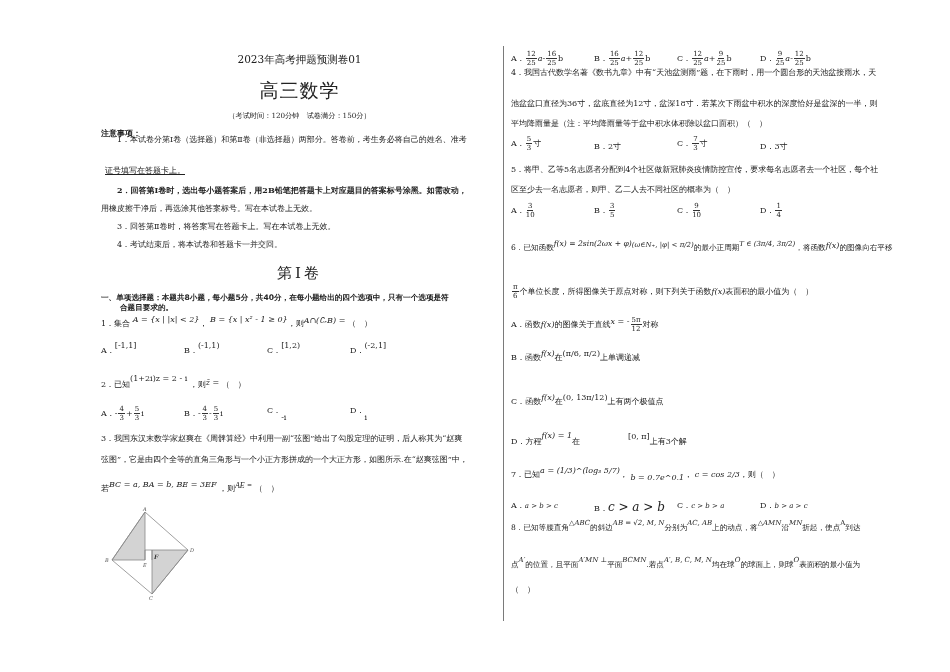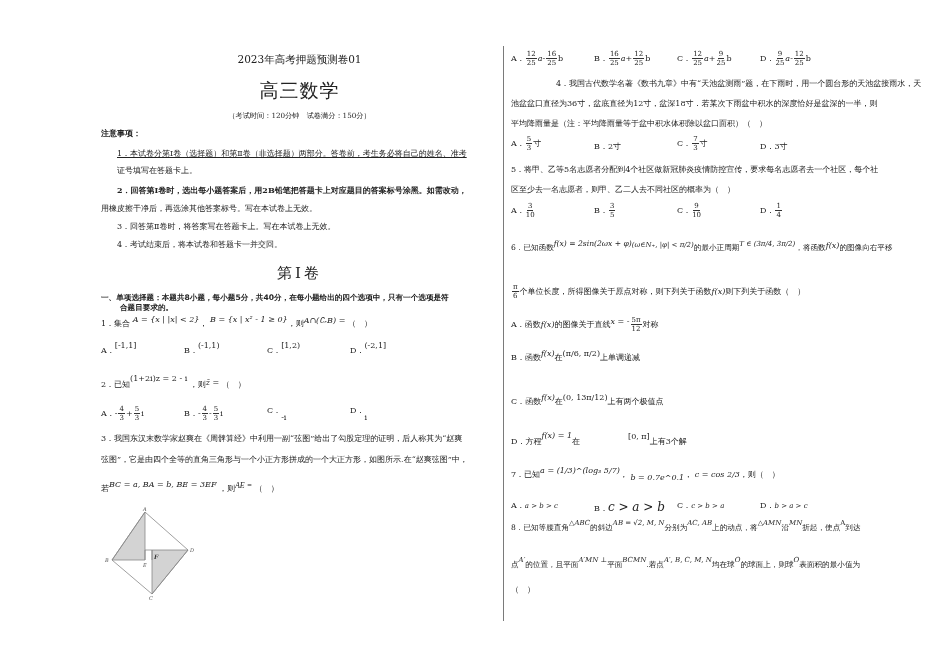--- a/index.html
+++ b/index.html
@@ -33,22 +33,22 @@
 
   <div class="divider"></div>
 
   <div class="col-left">
 
     <div class="abs center title-top" style="left:0;top:53px;width:397px;">2023年高考押题预测卷01</div>
     <div class="abs center title-main sans" style="left:0;top:78px;width:397px;">高三数学</div>
     <div class="abs center t7" style="left:0;top:111px;width:397px;">（考试时间：120分钟　试卷满分：150分）</div>
 
     <div class="abs t8 sans bold" style="left:0;top:129px;">注意事项：</div>
-    <div class="abs t8" style="left:16px;top:149px;text-decoration:underline;">1．本试卷分第Ⅰ卷（选择题）和第Ⅱ卷（非选择题）两部分。答卷前，考生务必将自己的姓名、准考</div>
-    <div class="abs t8" style="left:16px;top:166px;">证号填写在答题卡上。</div>
+    <div class="abs t8" style="left:16px;top:135px;">1．本试卷分第Ⅰ卷（选择题）和第Ⅱ卷（非选择题）两部分。答卷前，考生务必将自己的姓名、准考</div>
+    <div class="abs t8" style="left:4px;top:166px;text-decoration:underline;">证号填写在答题卡上。</div>
     <div class="abs t8" style="left:16px;top:185px;font-weight:bold;">2．回答第Ⅰ卷时，选出每小题答案后，用2B铅笔把答题卡上对应题目的答案标号涂黑。如需改动，</div>
     <div class="abs t8" style="left:0;top:204px;">用橡皮擦干净后，再选涂其他答案标号。写在本试卷上无效。</div>
     <div class="abs t8" style="left:16px;top:222px;">3．回答第Ⅱ卷时，将答案写在答题卡上。写在本试卷上无效。</div>
     <div class="abs t8" style="left:16px;top:240px;">4．考试结束后，将本试卷和答题卡一并交回。</div>
 
     <div class="abs center juan" style="left:0;top:264px;width:397px;">第Ⅰ卷</div>
     <div class="abs t8 sans bold" style="left:0;top:293px;font-size:7.6px;">一、单项选择题：本题共8小题，每小题5分，共40分，在每小题给出的四个选项中，只有一个选项是符</div>
     <div class="abs t8 sans bold" style="left:19px;top:303px;font-size:7.6px;">合题目要求的。</div>
 
     <div class="abs t8" style="left:0;top:319px;">
@@ -146,21 +146,21 @@
     <div class="opt" style="left:249px;top:50px;">
       <span>D．</span><span class="frac">
           <span class="num">9</span>
           <span>25</span>
         </span><span class="ital">a</span><span>-</span><span class="frac">
           <span class="num">12</span>
           <span>25</span>
         </span><span>b</span>
     </div>
 
-    <div class="abs t8" style="left:0;top:79px;margin-left:45px;">4．我国古代数学名著《数书九章》中有“天池盆测雨”题，在下雨时，用一个圆台形的天池盆接雨水，天</div>
+    <div class="abs t8" style="left:0;top:68px;">4．我国古代数学名著《数书九章》中有“天池盆测雨”题，在下雨时，用一个圆台形的天池盆接雨水，天</div>
     <div class="abs t8" style="left:0;top:99px;">池盆盆口直径为36寸，盆底直径为12寸，盆深18寸．若某次下雨盆中积水的深度恰好是盆深的一半，则</div>
     <div class="abs t8" style="left:0;top:119px;">平均降雨量是（注：平均降雨量等于盆中积水体积除以盆口面积）（　）</div>
     <div class="opt" style="left:0;top:135px;"><span>A．</span><span class="frac">
           <span class="num">5</span>
           <span>3</span>
         </span><span>寸</span></div>
     <div class="opt" style="left:83px;top:141px;"><span>B．</span><span>2寸</span></div>
     <div class="opt" style="left:166px;top:135px;"><span>C．</span><span class="frac">
           <span class="num">7</span>
           <span>3</span>
@@ -186,21 +186,21 @@
           <span>4</span>
         </span></div>
 
     <div class="abs t8" style="left:0;top:243px;font-size:7.6px;">
       <span>6．已知函数</span><span class="math ital" style="position:relative;top:-4px;font-size:7.6px;">f(x) = 2sin(2ωx + φ)</span><span class="math ital" style="position:relative;top:-3px;font-size:7px;">(ω∈N₊, |φ| &lt; π/2)</span><span>的最小正周期</span><span class="math ital" style="position:relative;top:-4px;font-size:7px;">T ∈ (3π/4, 3π/2)</span><span>，将函数</span><span class="math ital" style="position:relative;top:-2px;">f(x)</span><span>的图像向右平移</span>
     </div>
     <div class="abs t8" style="left:0;top:283px;">
       <span class="frac">
           <span class="num">π</span>
           <span>6</span>
-        </span><span>个单位长度，所得图像关于原点对称，则下列关于函数</span><span class="math ital">f(x)</span><span>则下列关于函数（　）</span>
+        </span><span>个单位长度，所得图像关于原点对称，则下列关于函数</span><span class="math ital">f(x)</span><span>表面积的最小值为（　）</span>
     </div>
     <div class="opt" style="left:0;top:316px;">
       <span>A．</span><span>函数</span><span class="math ital">f(x)</span><span>的图像关于直线</span><span class="math ital" style="position:relative;top:-3px;">x = -</span><span class="frac">
           <span class="num">5π</span>
           <span>12</span>
         </span><span>对称</span>
     </div>
     <div class="opt" style="left:0;top:352px;">
       <span>B．</span><span>函数</span><span class="math ital" style="position:relative;top:-4px;">f(x)</span><span>在</span><span class="math" style="position:relative;top:-4px;">(π/6, π/2)</span><span>上单调递减</span>
     </div>

